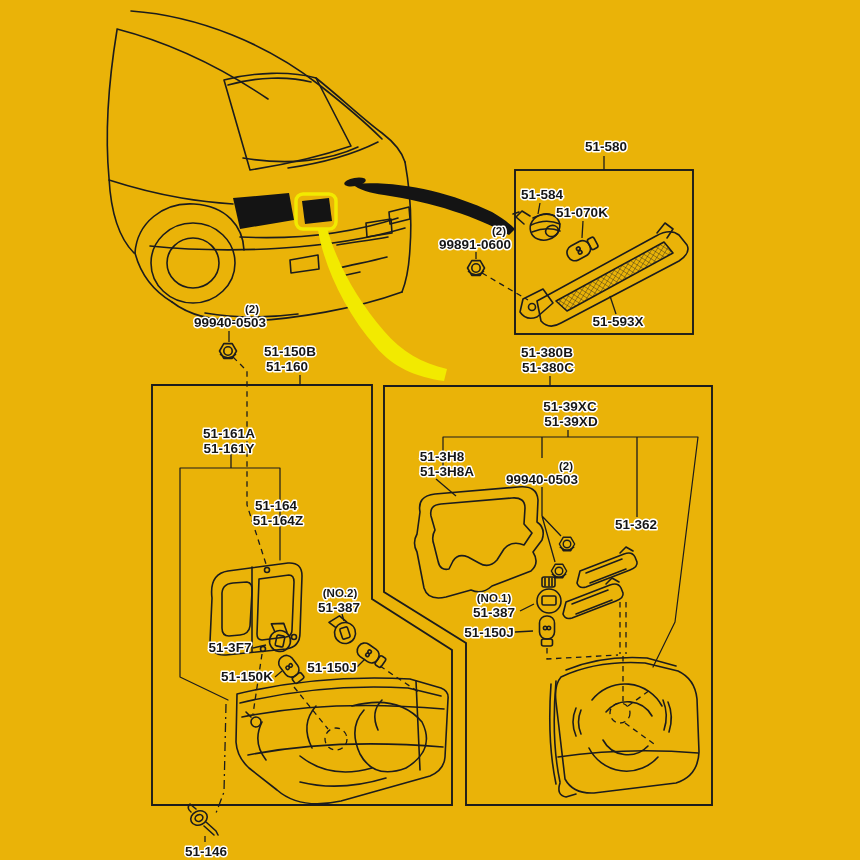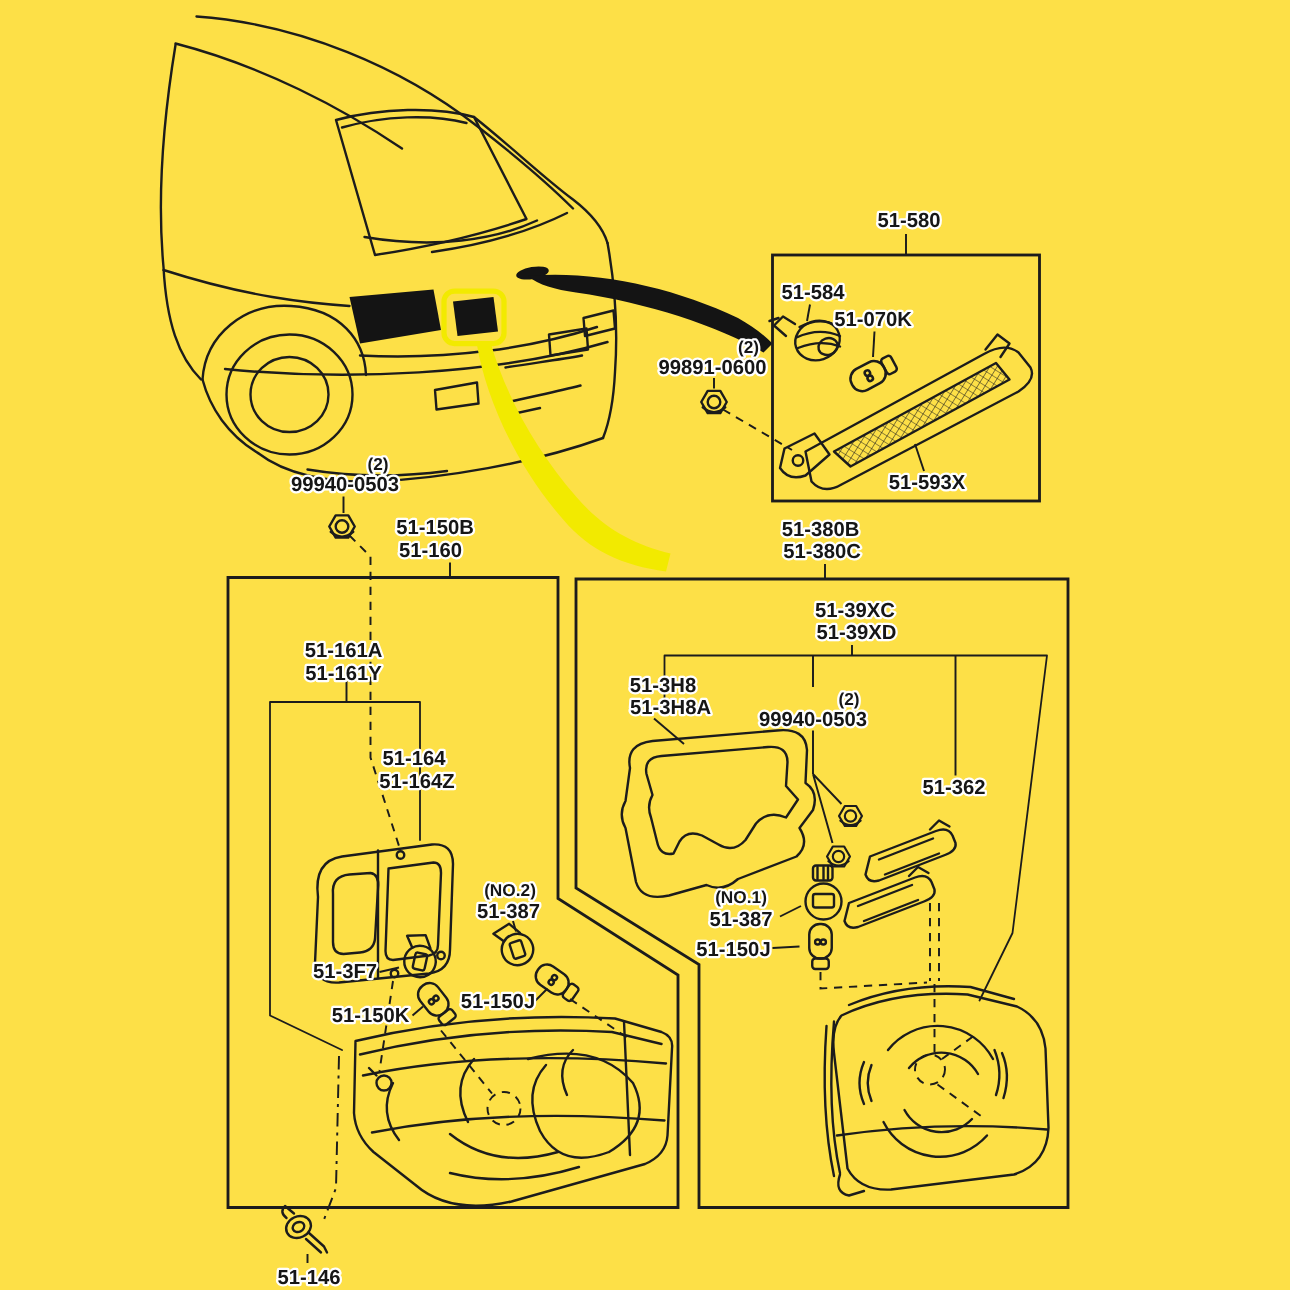--- a/index.html
+++ b/index.html
@@ -1,16 +1,16 @@
 <!DOCTYPE html>
 <html><head>
 <meta charset="utf-8">
 <style>
   html,body{margin:0;padding:0;background:#fff;}
-  .canvas{position:relative;width:860px;height:860px;background:#fde047;overflow:hidden;
+  .canvas{position:relative;width:860px;height:860px;background:#eab308;overflow:hidden;
           font-family:"Liberation Sans",sans-serif;}
   svg{position:absolute;left:0;top:0;}
   .ln{stroke:#1c1c1c;stroke-width:1.6;fill:none;stroke-linecap:round;stroke-linejoin:round;}
   .thin{stroke-width:1.2;}
   .box{stroke:#1c1c1c;stroke-width:1.9;fill:none;stroke-linejoin:miter;}
   .dash{stroke:#1c1c1c;stroke-width:1.3;fill:none;stroke-dasharray:5.5 4.5;}
   .dashdot{stroke:#1c1c1c;stroke-width:1.3;fill:none;stroke-dasharray:9 4 2 4;}
   .lead{stroke:#1c1c1c;stroke-width:1.3;fill:none;}
   .dk{fill:#141414;stroke:none;}
   text.lbl{font:600 13.5px "Liberation Sans",sans-serif;fill:#161616;text-anchor:middle;

